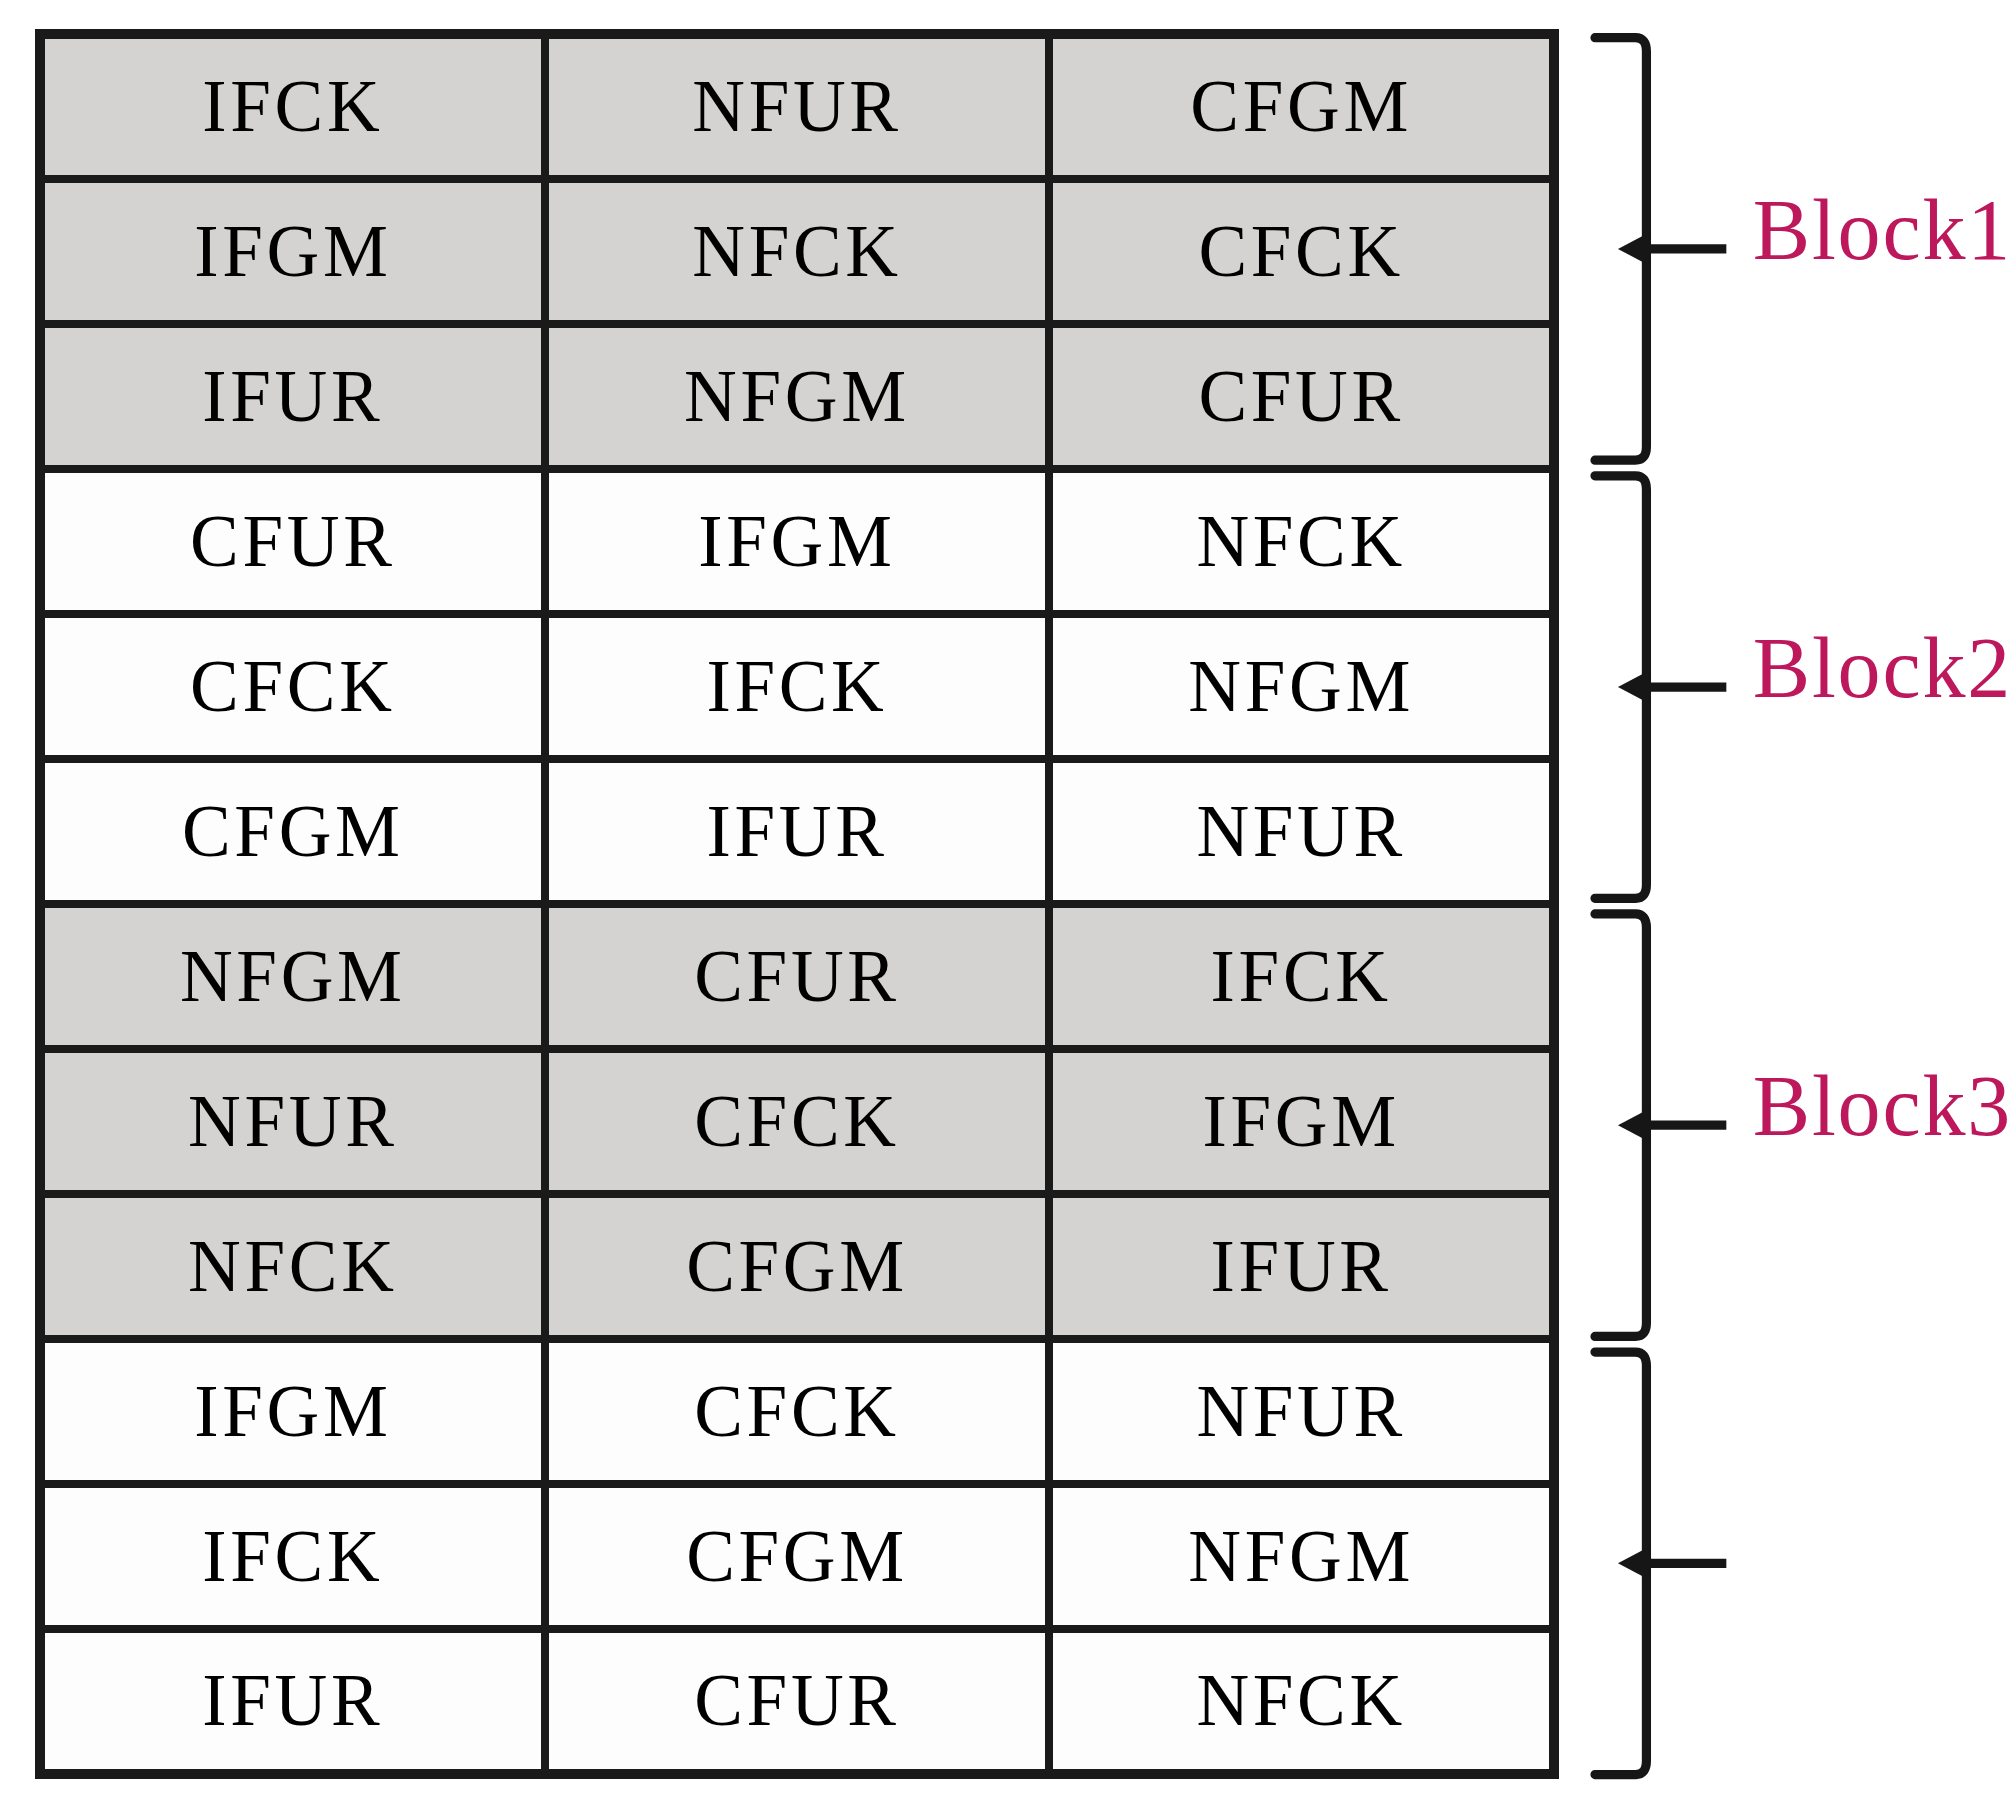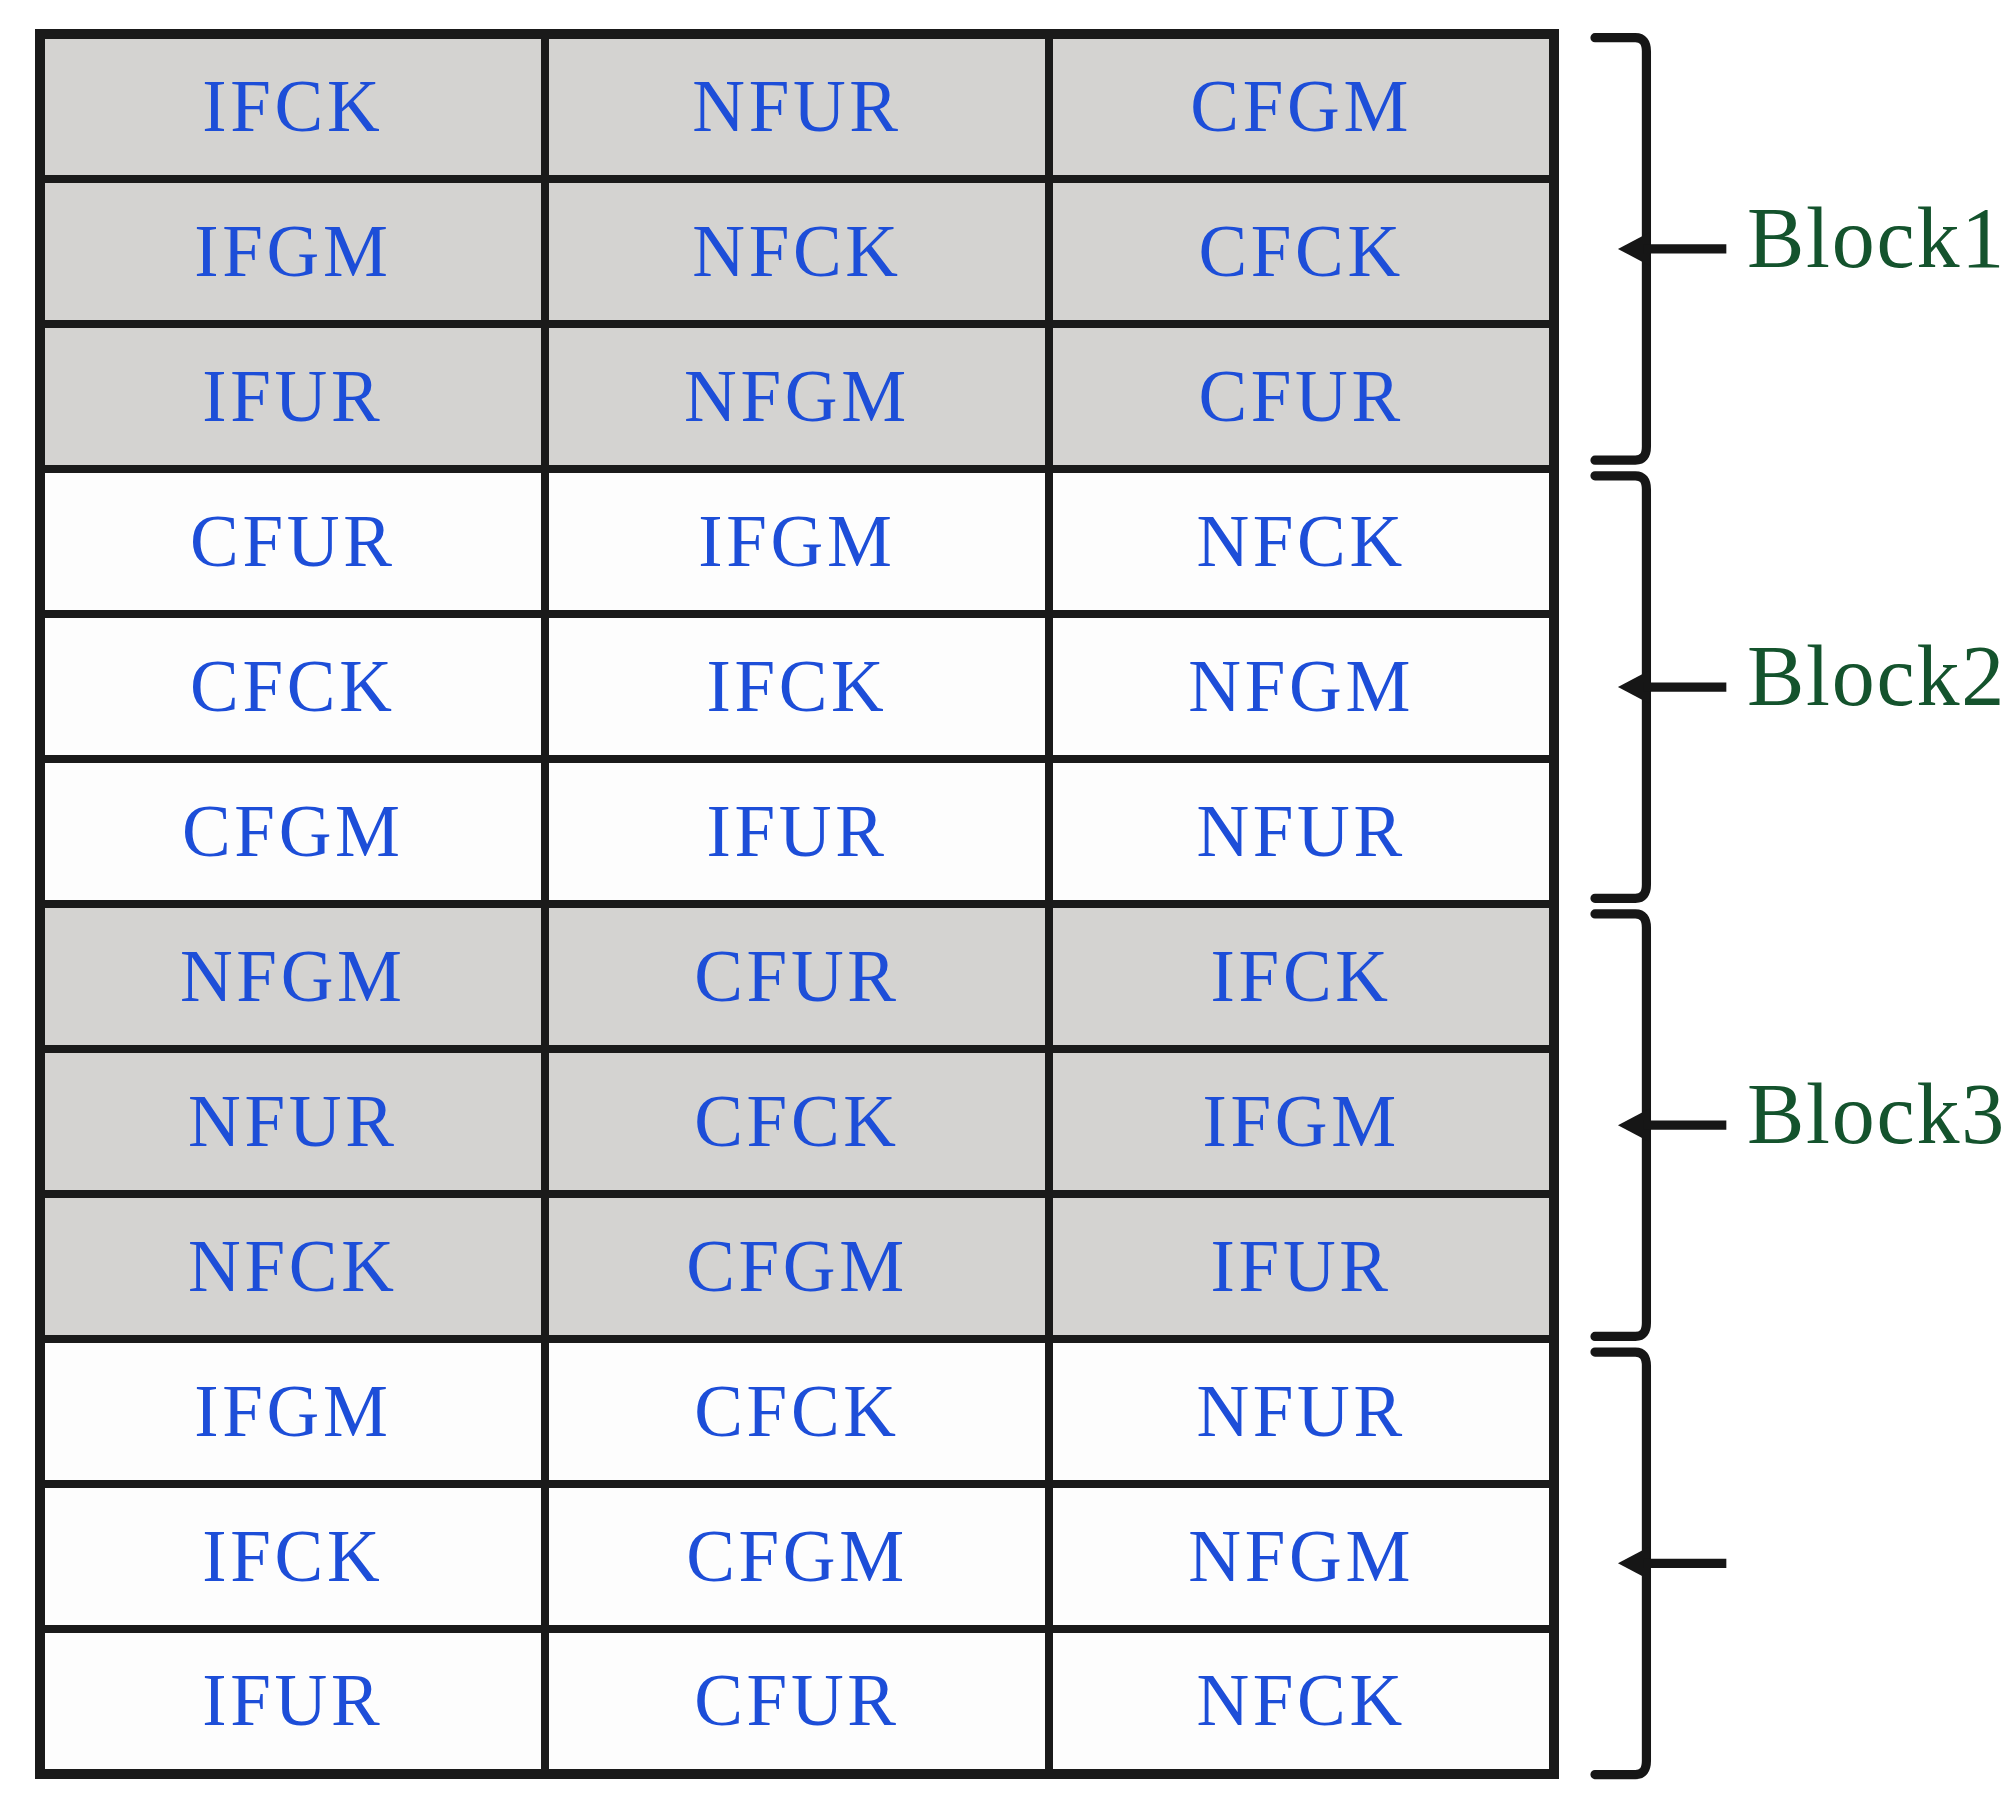--- a/index.html
+++ b/index.html
@@ -21,21 +21,21 @@
     border-collapse: collapse;
     table-layout: fixed;
     border: 10px solid #1a1a1a;
   }
   table.design td {
     border: 8.3px solid #1a1a1a;
     text-align: center;
     vertical-align: middle;
     font-size: 73px;
     letter-spacing: 3.7px;
-    color: #1d4ed8;
+    color: #000000;
     padding: 0;
   }
   tr.shaded td { background: #d4d3d1; }
   tr.plain  td { background: #fdfdfd; }
   table.design tr { height: 145px; }
 
   .brackets {
     position: absolute;
     left: 1561px;
     top: 0;
@@ -56,24 +56,23 @@
   .bracket-wedge { fill: #161616; }
 
   .block-label {
     position: absolute;
     left: 1741px;
     width: 271px;
     height: 110px;
     line-height: 110px;
     font-size: 86px;
     letter-spacing: 1.8px;
-    color: #14532d;
-    text-align: center;
+    color: #be185d;
+    text-align: right;
     white-space: nowrap;
-    margin-top: 8px;
   }
   .label-b1 { top: 175px; }
   .label-b2 { top: 613px; }
   .label-b3 { top: 1051px; }
   .label-b4 { top: 1490px; }
 </style>
 </head>
 <body>
 
 <div class="figure">

